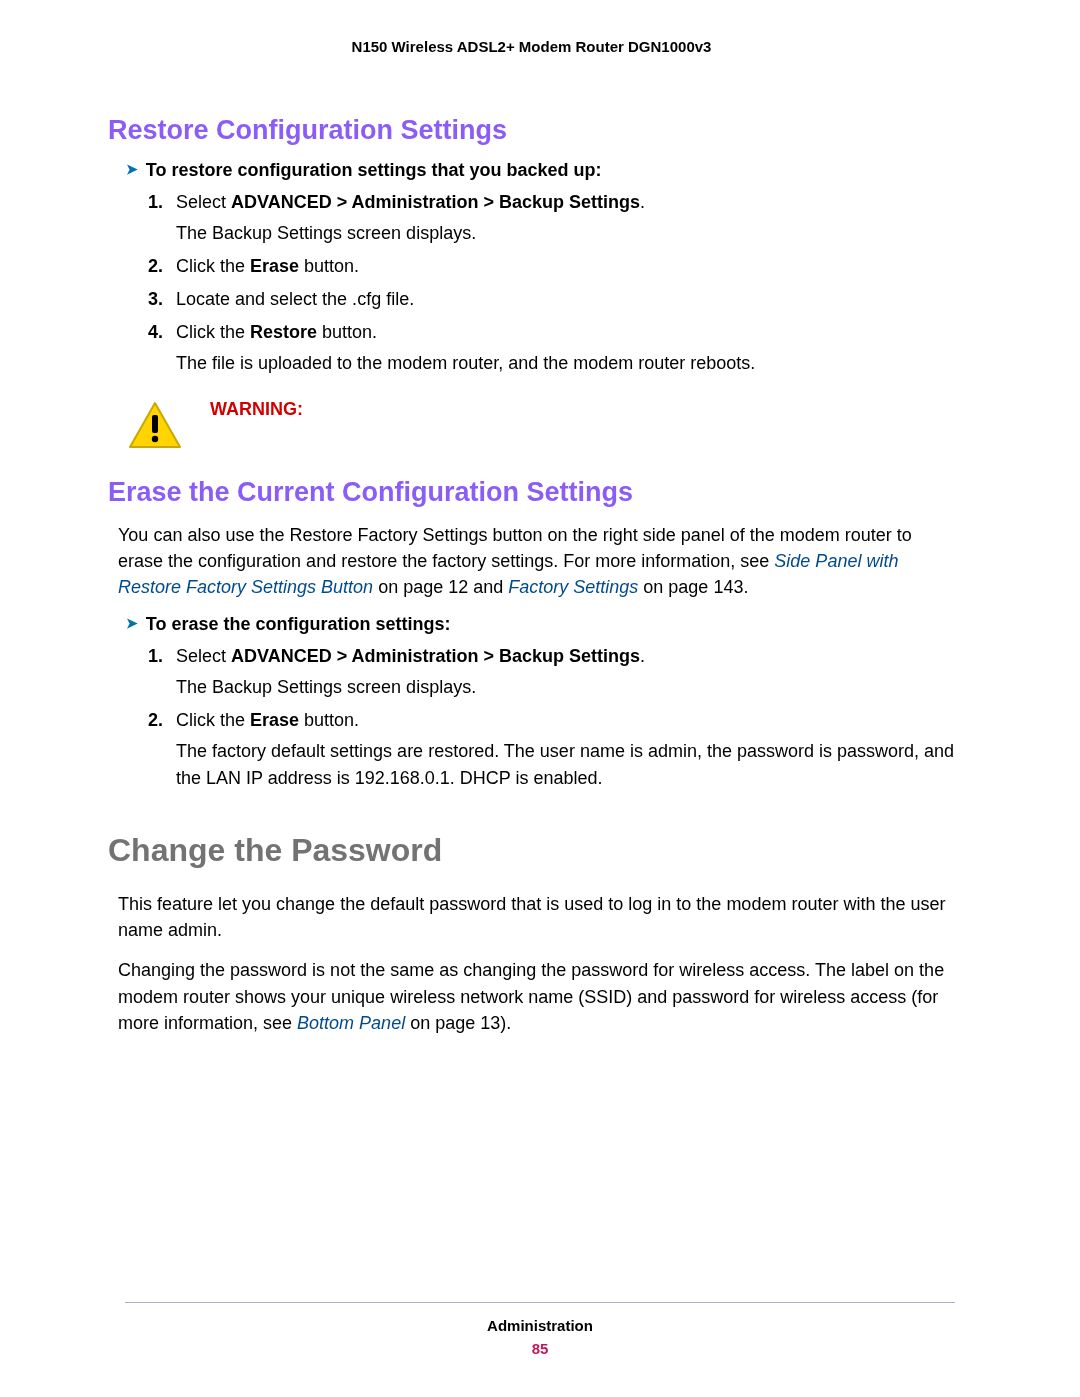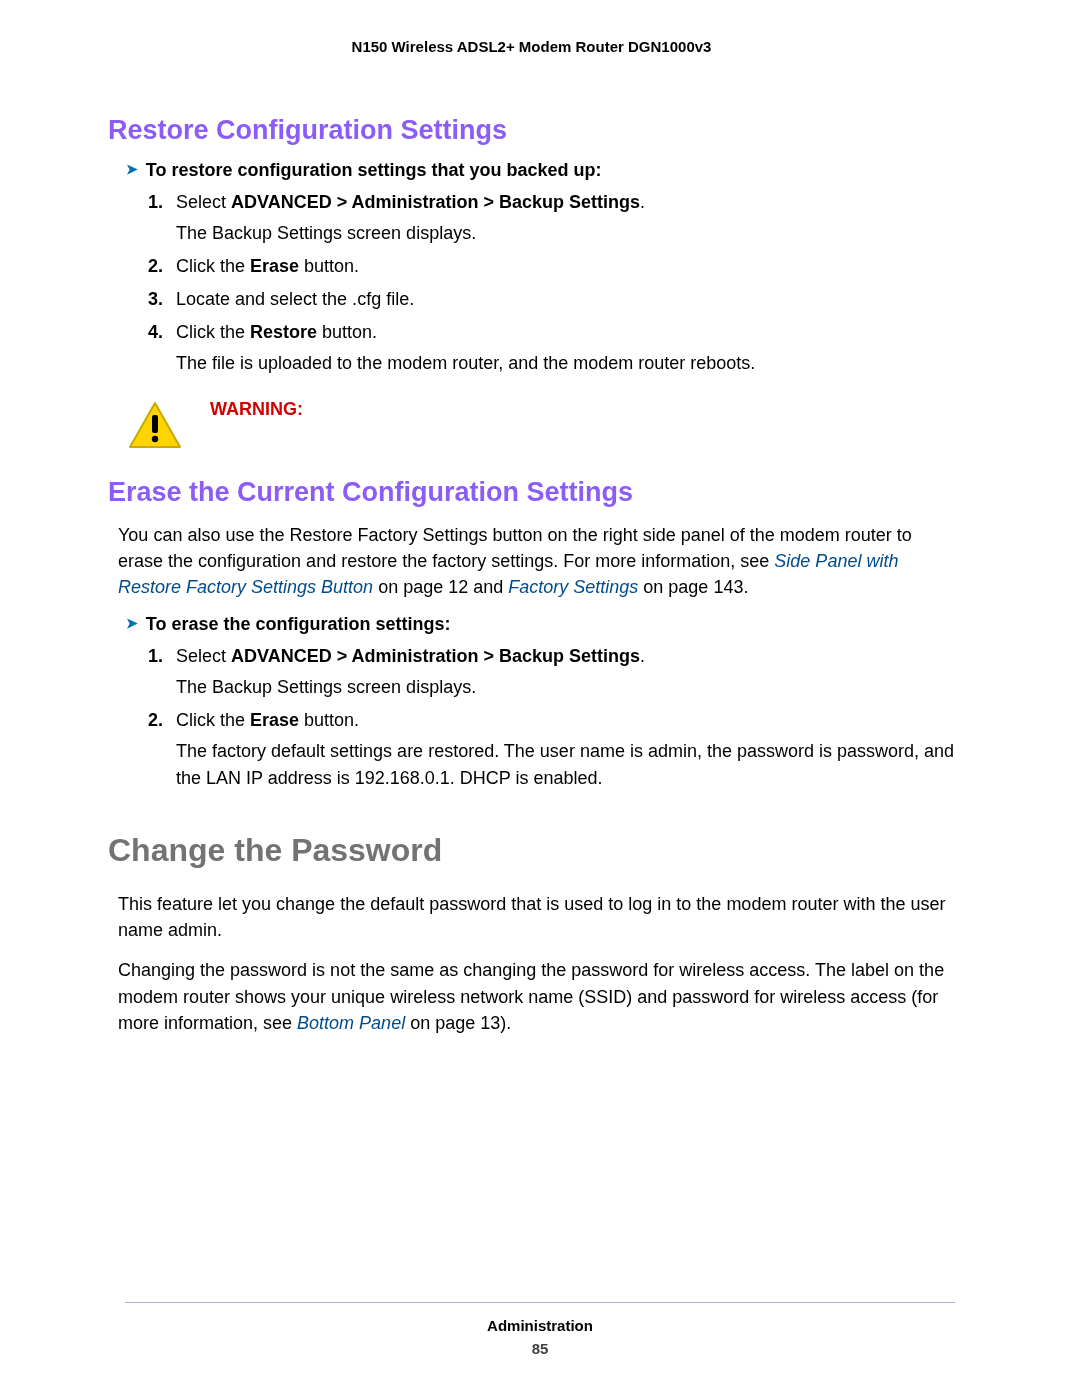--- a/index.html
+++ b/index.html
@@ -113,21 +113,21 @@
     border-top: 1px solid #b5a9cf;
     margin: 0 0 14px 0;
   }
   .footer-label {
     font-size: 15px;
     font-weight: bold;
   }
   .footer-page {
     font-size: 15px;
     font-weight: bold;
-    color: #404040;
+    color: #be185d;
     margin-top: 6px;
   }
 </style>
 </head>
 <body>
 
 <div class="page">
 
   <div class="doc-header">N150 Wireless ADSL2+ Modem Router DGN1000v3</div>
 

